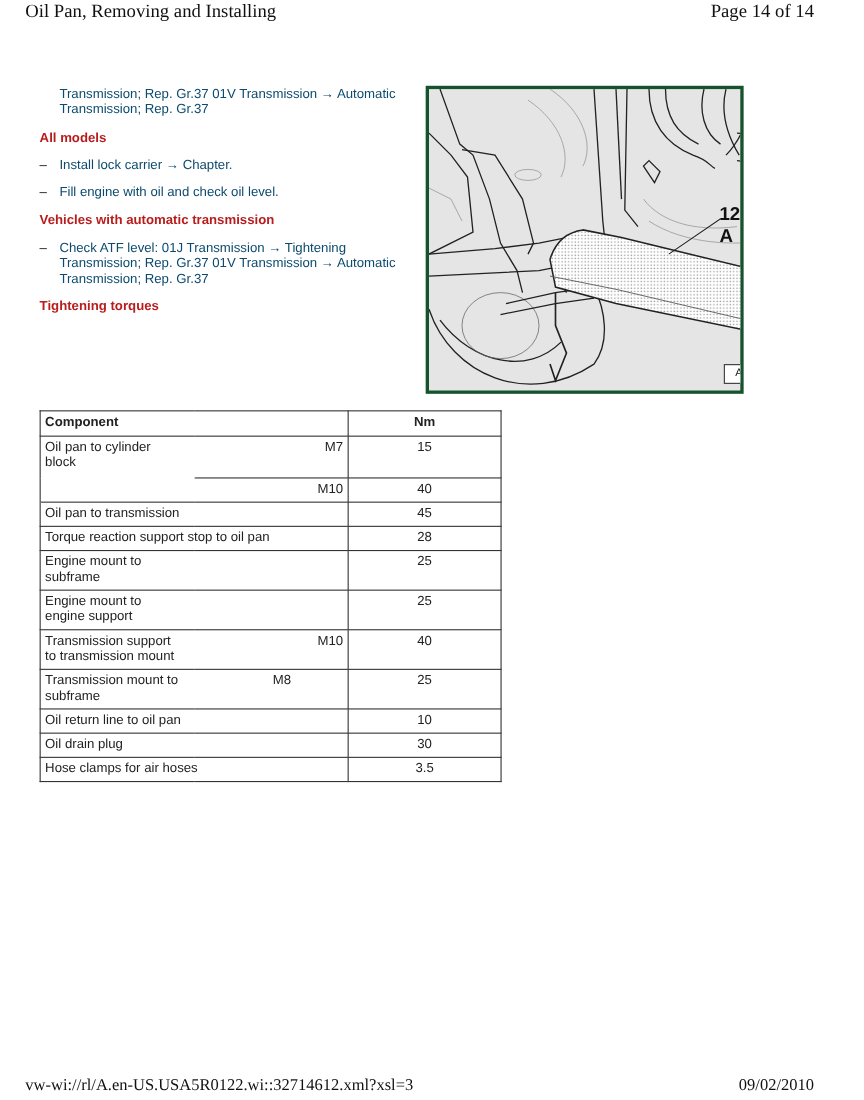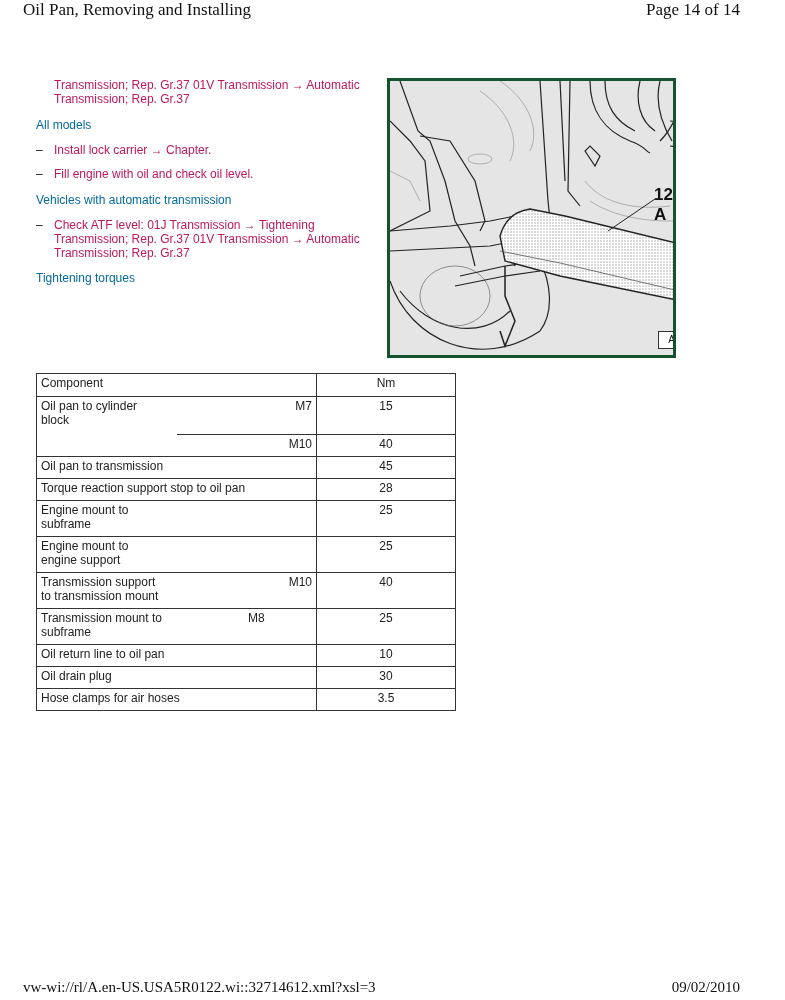--- a/index.html
+++ b/index.html
@@ -4,32 +4,32 @@
 <style>
   html, body { margin:0; padding:0; background:#fff; }
   body { width:785px; height:1000px; position:relative; overflow:hidden; color:#111; }
   .serif { font-family:"Liberation Serif", serif; }
   .sans { font-family:"Liberation Sans", sans-serif; }
   #hdr-title { position:absolute; left:23px; top:0px; font-size:17px; }
   #hdr-page { position:absolute; right:45px; top:0px; font-size:17px; }
   #ftr-url { position:absolute; left:23px; top:979px; font-size:15px; }
   #ftr-date { position:absolute; right:45px; top:979px; font-size:15px; }
 
-  .txt { position:absolute; font-size:12px; line-height:14.5px; color:#be185d; }
-  .bold { font-weight:normal; color:#0369a1; }
+  .txt { position:absolute; font-size:12px; line-height:14.5px; color:#0c4a6e; }
+  .bold { font-weight:bold; color:#b91c1c; }
   .dash { position:absolute; font-size:12px; }
 
   #figure { position:absolute; left:387px; top:78px; width:289px; height:280px; border:3px solid #14532d; box-sizing:border-box; background:#e5e5e5; overflow:hidden; }
   #figure svg { position:absolute; left:0; top:0; }
   #fig-callout { position:absolute; left:264px; top:104px; font-size:17px; font-weight:bold; font-family:"Liberation Sans", sans-serif; }
   #fig-id { position:absolute; left:268px; top:250px; width:62px; height:16px; border:1px solid #333; font-size:10px; line-height:16px; text-align:center; font-family:"Liberation Sans", sans-serif; background:#fff; }
 
   #torque-table { position:absolute; left:36px; top:373px; width:420px; border-collapse:collapse; font-family:"Liberation Sans", sans-serif; font-size:12px; color:#222; }
   #torque-table td, #torque-table th { border:1px solid #333; padding:2px 4px; vertical-align:top; line-height:14px; }
-  #torque-table th { font-weight:normal; text-align:left; height:18px; }
+  #torque-table th { font-weight:bold; text-align:left; height:18px; }
   #torque-table th.nm { text-align:center; width:130px; }
   #torque-table td.nm { text-align:center; }
   .comp-cell { position:relative; }
   .bolt { position:absolute; top:2px; }
 </style>
 </head>
 <body>
 
 <div id="hdr-title" class="serif">Oil Pan, Removing and Installing</div>
 <div id="hdr-page" class="serif">Page 14 of 14</div>

